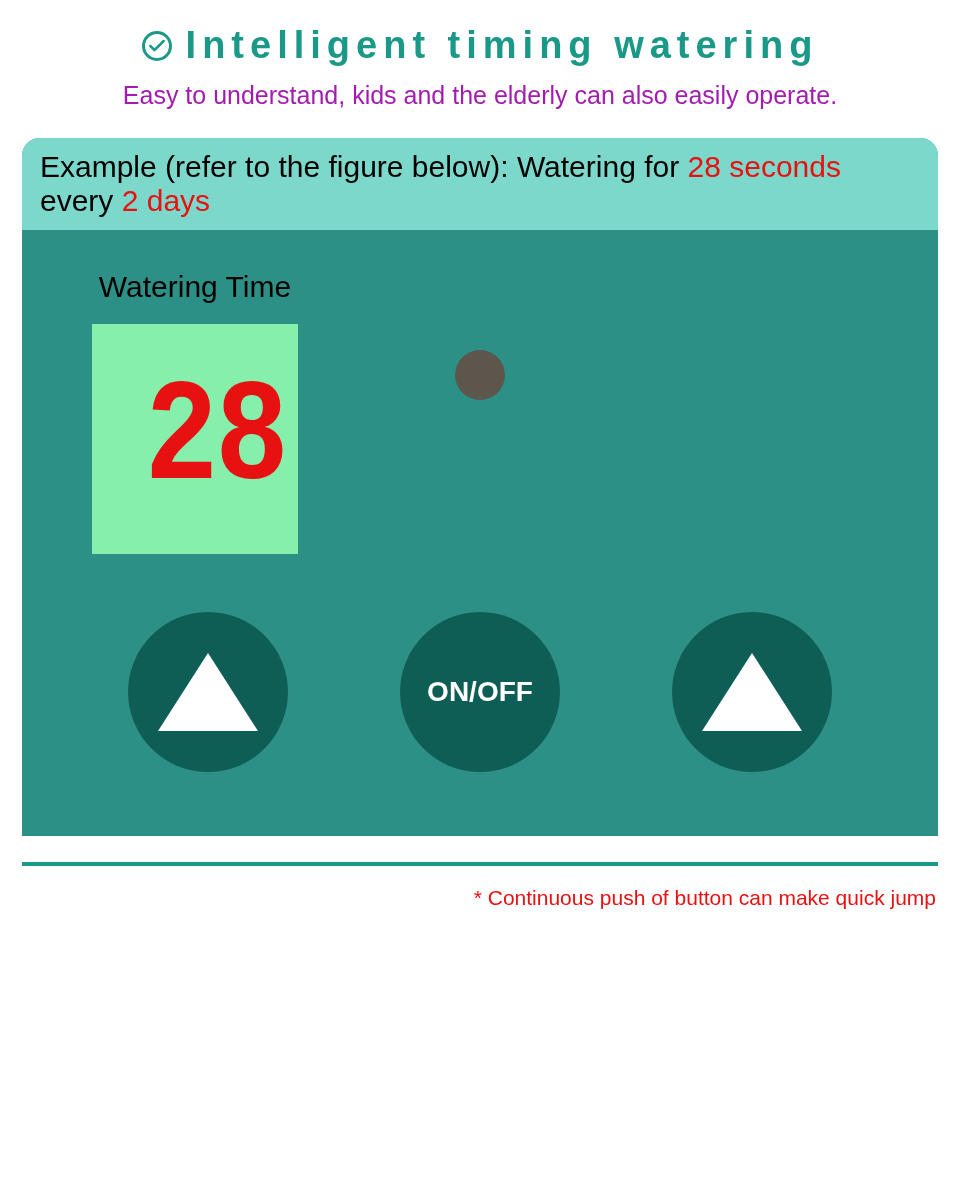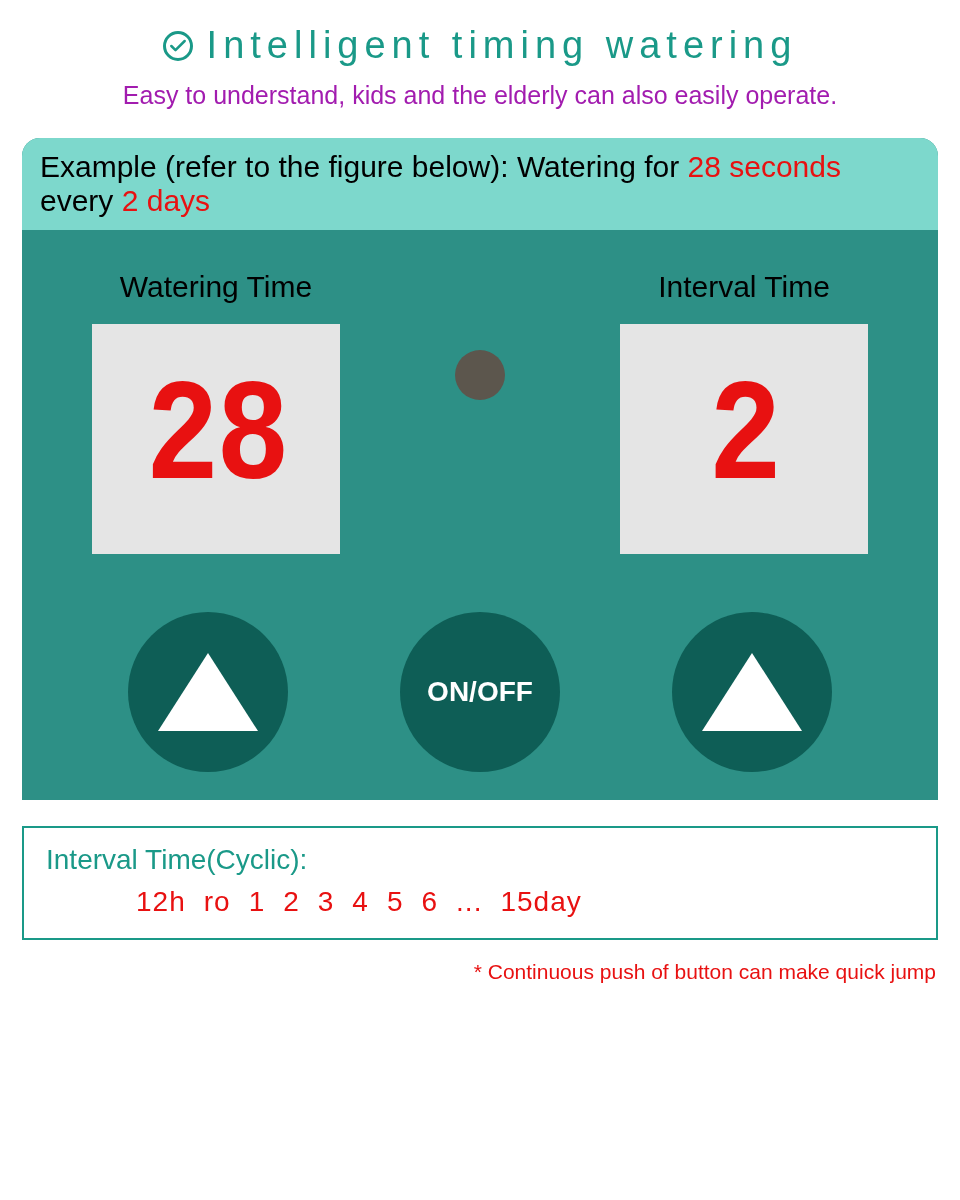--- a/index.html
+++ b/index.html
@@ -1,32 +1,32 @@
 <!DOCTYPE html>
 <html><head>
 <meta charset="utf-8">
 <style>
 *{box-sizing:border-box;margin:0;padding:0}
 body{font-family:Arial,Helvetica,sans-serif;background:#fff;width:960px}
 .header{text-align:center;padding:24px 0 10px}
 .header-row{display:flex;justify-content:center;align-items:center;gap:14px}
 .check-icon{width:30px;height:30px;border:3px solid #1a9988;border-radius:50%;display:flex;align-items:center;justify-content:center;position:relative}
 .check-icon svg{width:20px;height:20px}
-.title{color:#1a9988;font-size:38px;font-weight:normal;letter-spacing:6px}
+.title{color:#1a9988;font-size:38px;font-weight:bold;letter-spacing:6px}
 .subtitle{color:#a21caf;font-size:25px;margin-top:14px}
 .panel{background:#2d9086;margin:18px 22px 0;border-radius:18px 18px 0 0;overflow:hidden}
 .example-bar{background:#7dd8cc;padding:12px 18px;font-size:30px;color:#000}
 .example-bar .red{color:#e81111}
 .displays{display:flex;justify-content:space-between;align-items:flex-start;padding:40px 70px 28px;position:relative}
 .display-col{text-align:center}
 .display-label{color:#000000;font-size:30px;margin-bottom:20px}
-.lcd{background:#e5e5e5;width:248px;height:230px;display:flex;align-items:center;justify-content:center}
+.lcd{background:#86efac;width:206px;height:230px;display:flex;align-items:center;justify-content:flex-end}
 .lcd-text{font-family:'Courier New',monospace;color:#e81111;font-size:145px;font-weight:bold;letter-spacing:-4px;transform:scaleX(0.85)}
 .center-dot{position:absolute;left:50%;top:120px;transform:translateX(-50%);width:50px;height:50px;border-radius:50%;background:#5c564d}
-.buttons{display:flex;justify-content:space-around;align-items:center;padding:30px 50px 28px}
+.buttons{display:flex;justify-content:space-around;align-items:center;padding:30px 50px 64px}
 .btn{width:160px;height:160px;border-radius:50%;background:#0e5e56;display:flex;align-items:center;justify-content:center;cursor:pointer}
 .btn-tri{width:0;height:0;border-left:50px solid transparent;border-right:50px solid transparent;border-bottom:78px solid #fff}
 .btn-text{color:#fff;font-size:28px;font-weight:bold}
 .info-box{margin:26px 22px 0;border:2px solid #1a9988}
 .info-row{padding:16px 22px 20px}
 .info-row+.info-row{border-top:2px solid #1a9988}
 .info-label{color:#1a9988;font-size:28px;margin-bottom:10px}
 .info-values{color:#e81111;font-size:28px;padding-left:90px;letter-spacing:1px}
 .info-values span{margin-right:18px}
 .footnote{color:#e81111;font-size:21px;text-align:right;margin:20px 24px 0}
@@ -51,40 +51,30 @@
     <span>Example (refer to the figure below): Watering for </span><span class="red">28 seconds</span><span> every </span><span class="red">2 days</span>
   </div>
   <div class="displays">
     <div class="display-col">
       <div class="display-label">Watering Time</div>
       <div class="lcd">
         <span class="lcd-text">28</span>
       </div>
     </div>
     <div class="center-dot"></div>
-    <div class="display-col">
-      <div class="display-label">Interval Time</div>
-      <div class="lcd">
-        <span class="lcd-text">2</span>
-      </div>
-    </div>
   </div>
   <div class="buttons">
     <div class="btn">
       <div class="btn-tri"></div>
     </div>
     <div class="btn">
       <span class="btn-text">ON/OFF</span>
     </div>
     <div class="btn">
       <div class="btn-tri"></div>
     </div>
   </div>
 </div>
 
 <div class="info-box">
-  <div class="info-row">
-    <div class="info-label">Interval Time(Cyclic):</div>
-    <div class="info-values"><span>12h</span><span>ro</span><span>1</span><span>2</span><span>3</span><span>4</span><span>5</span><span>6</span><span>...</span><span>15day</span></div>
-  </div>
 </div>
 
 <div class="footnote">* Continuous push of button can make quick jump</div>
 
 </body></html>

